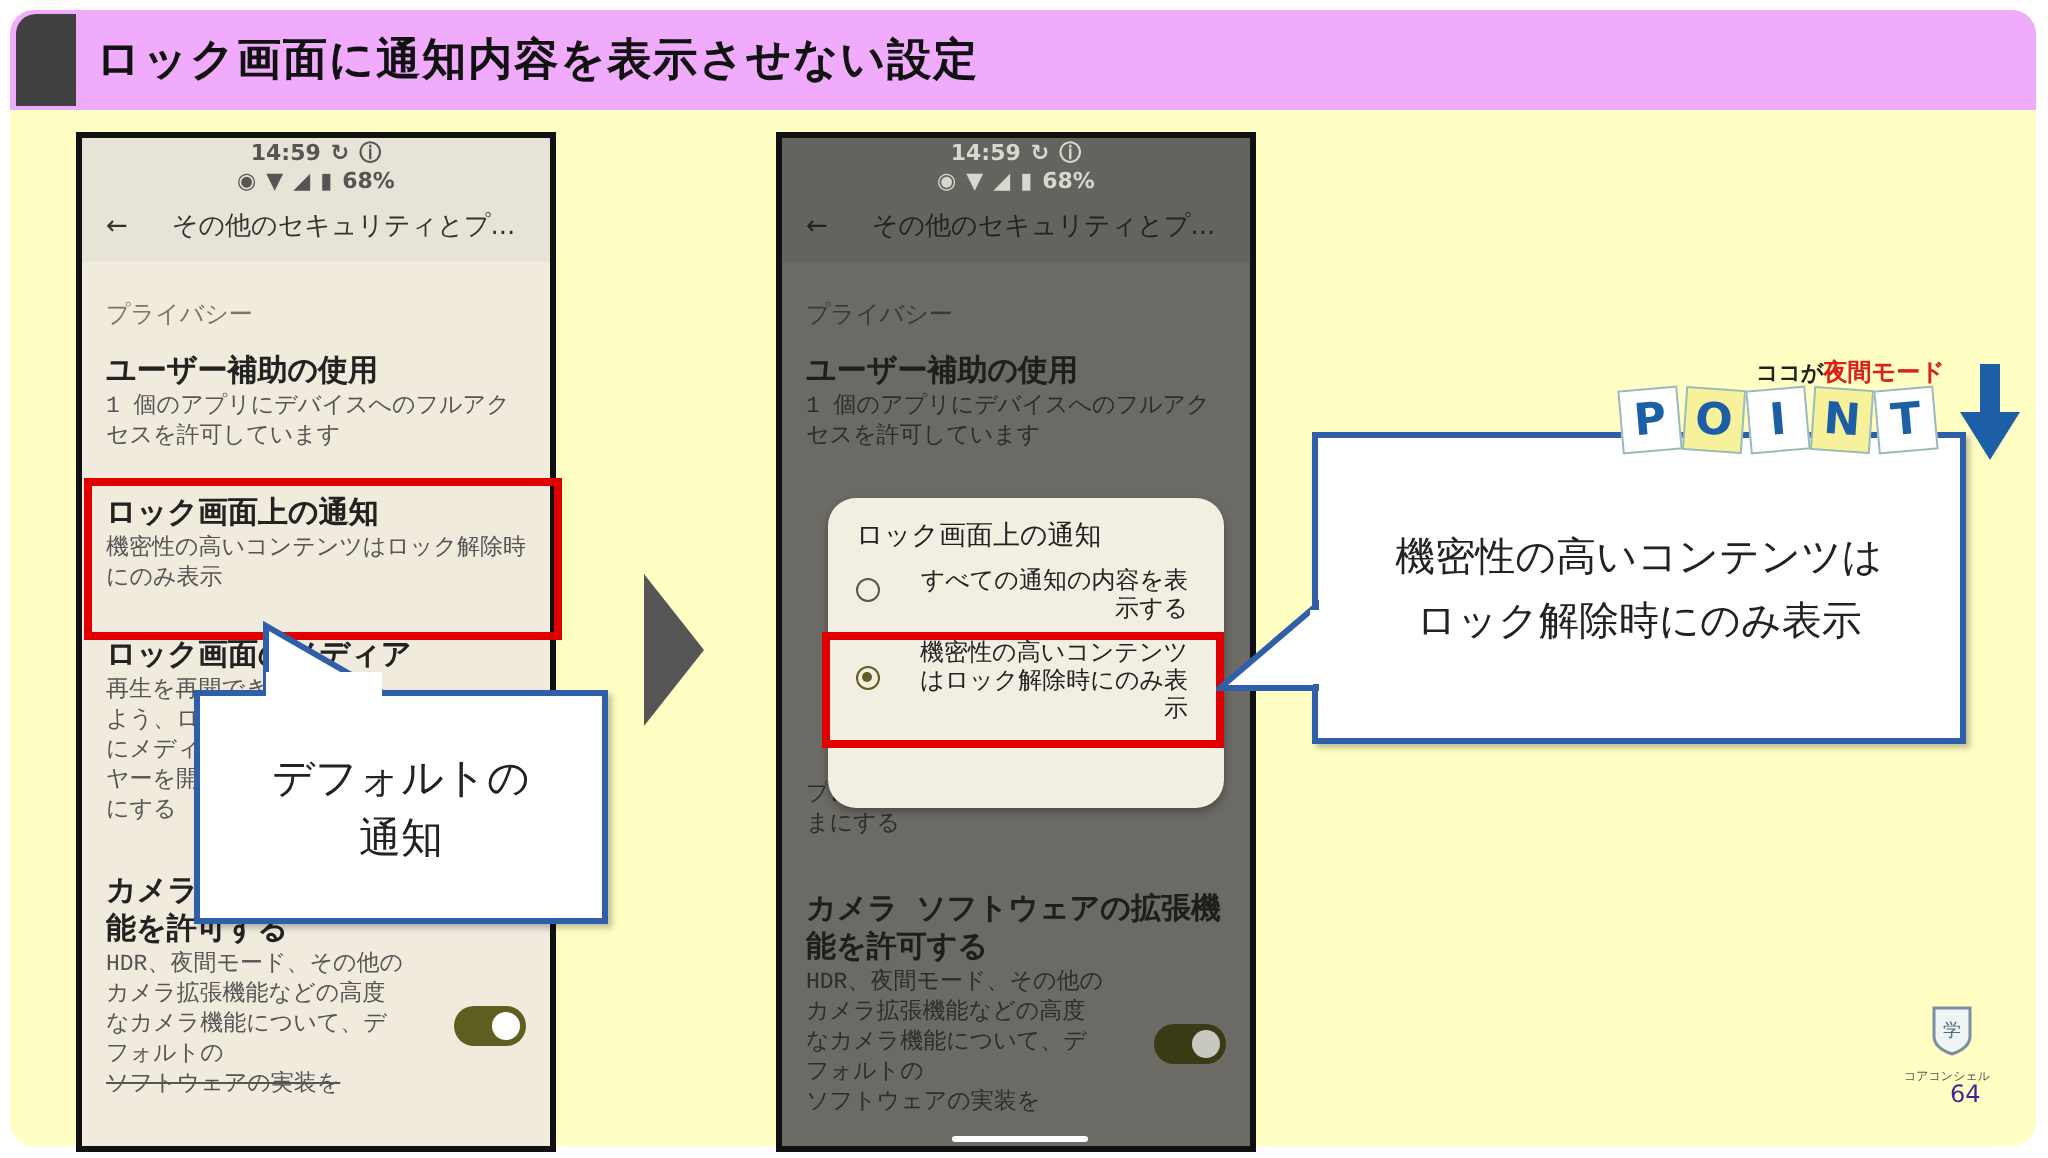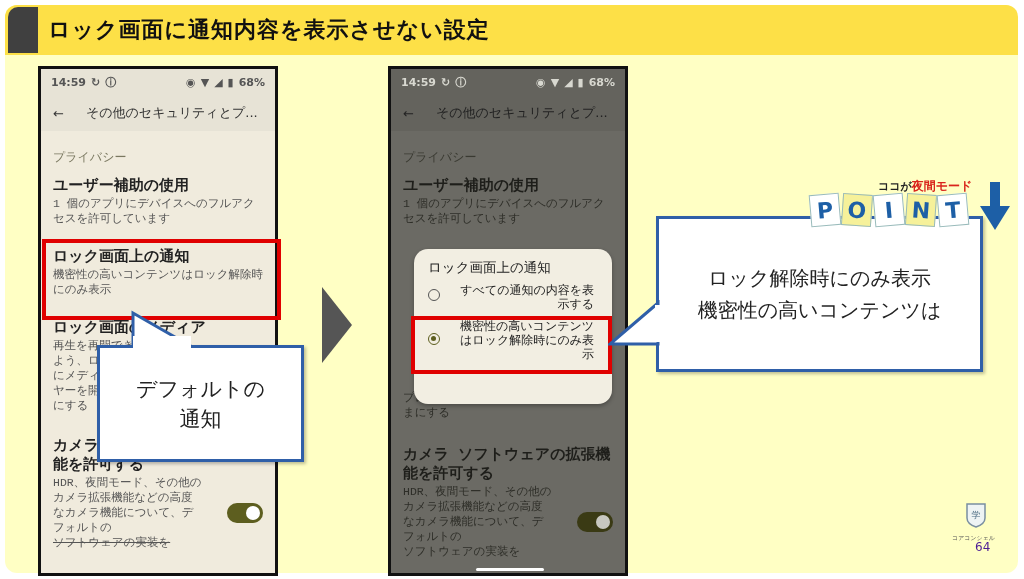--- a/index.html
+++ b/index.html
@@ -5,21 +5,21 @@
   * { box-sizing: border-box; margin: 0; padding: 0; }
   html, body { width: 1024px; height: 579px; overflow: hidden; background: #ffffff; }
   body { font-family: "DejaVu Sans", "Liberation Sans", sans-serif; position: relative; }
 
   .slide {
     position: absolute; left: 5px; top: 5px; width: 1013px; height: 568px;
     background: #ffffc4; border-radius: 12px; overflow: hidden;
   }
   .title-bar {
     position: absolute; left: 0; top: 0; width: 1013px; height: 50px;
-    background: #fde047;
+    background: #f0abfc;
   }
   .title-tab {
     position: absolute; left: 3px; top: 2px; width: 30px; height: 46px;
     background: #404040; border-top-left-radius: 10px;
   }
   .title-text {
     position: absolute; left: 43px; top: 10px; font-size: 22px; font-weight: bold;
     color: #111; letter-spacing: 1px; white-space: nowrap;
   }
 
@@ -27,20 +27,21 @@
   .phone {
     position: absolute; top: 66px; width: 240px; height: 510px;
     border: 3px solid #111; overflow: hidden; background: #f0ebdd;
   }
   .phone.left { left: 38px; }
   .phone.right { left: 388px; background: #6b6a64; }
   .status-bar {
     height: 26px; display: flex; align-items: center; justify-content: space-between;
     padding: 0 10px; font-size: 11px; font-weight: bold; color: #555;
     background: #e7e3d6;
+    flex-direction: column;
   }
   .phone.right .status-bar { background: #64635d; color: #d8d8d0; }
   .status-left, .status-right { display: flex; align-items: center; gap: 5px; }
   .appbar {
     height: 36px; display: flex; align-items: center; padding: 0 12px; gap: 22px;
     font-size: 13px; color: #333; background: #e7e3d6;
   }
   .phone.right .appbar { background: #64635d; color: #222; }
   .content { padding: 0 12px; }
   .section-label { font-size: 12px; color: #7a7860; margin-top: 12px; height: 28px; line-height: 28px; }
@@ -254,22 +255,22 @@
   <div class="radio-opt" style="margin-top:8px;">
     <div class="radio checked" style="margin-top:14px;"></div>
     <div class="radio-label" style="width:140px;">機密性の高いコンテンツはロック解除時にのみ表示</div>
   </div>
 </div>
 
 <div class="red-box" style="left:411px; top:316px; width:201px; height:58px;"></div>
 
 <div class="callout callout-2">
   <div>
+    <div>機密性の高いコンテンツは</div>
     <div>ロック解除時にのみ表示</div>
-    <div>機密性の高いコンテンツは</div>
   </div>
 </div>
 <svg class="pointer" style="left:608px; top:300px;" width="52" height="50">
   <polygon points="50,3 2,44 50,44" fill="#fff" stroke="#2f5fa8" stroke-width="3"></polygon>
   <rect x="47" y="5" width="8" height="37" fill="#fff"></rect>
 </svg>
 
 <div class="point-badge">
   <div class="point-caption">
     <span>ココが</span><span class="accent">夜間モード</span>

